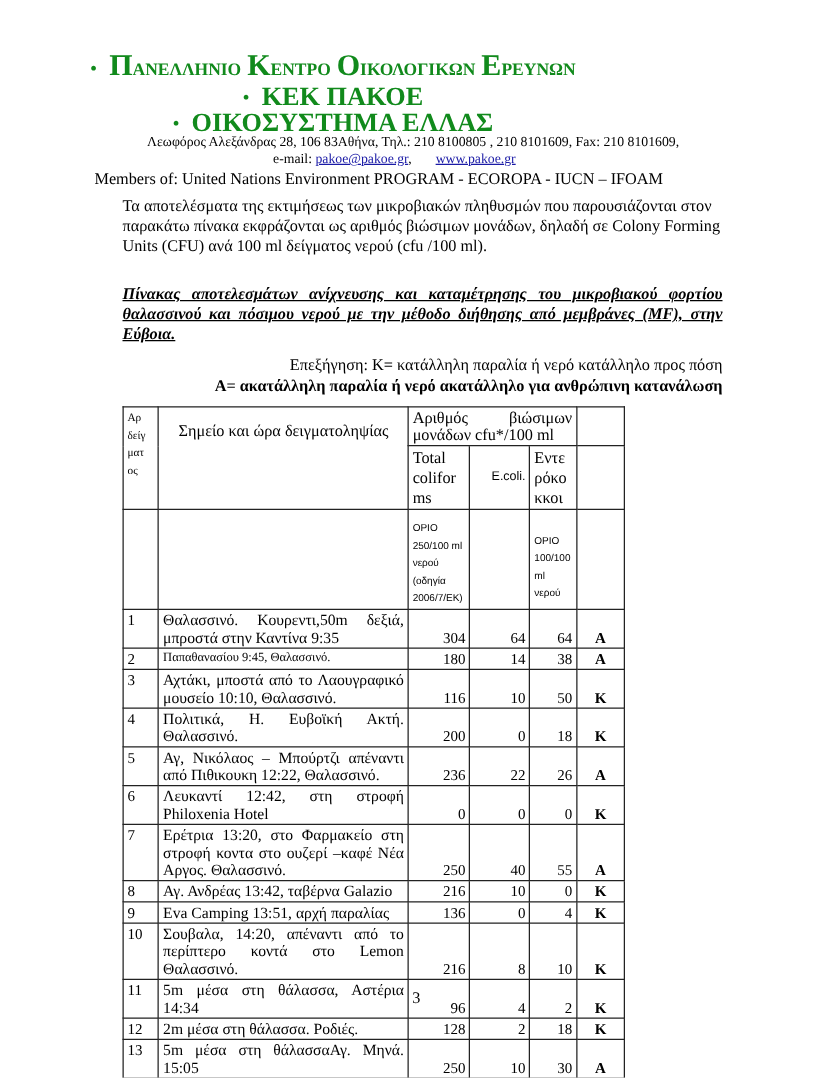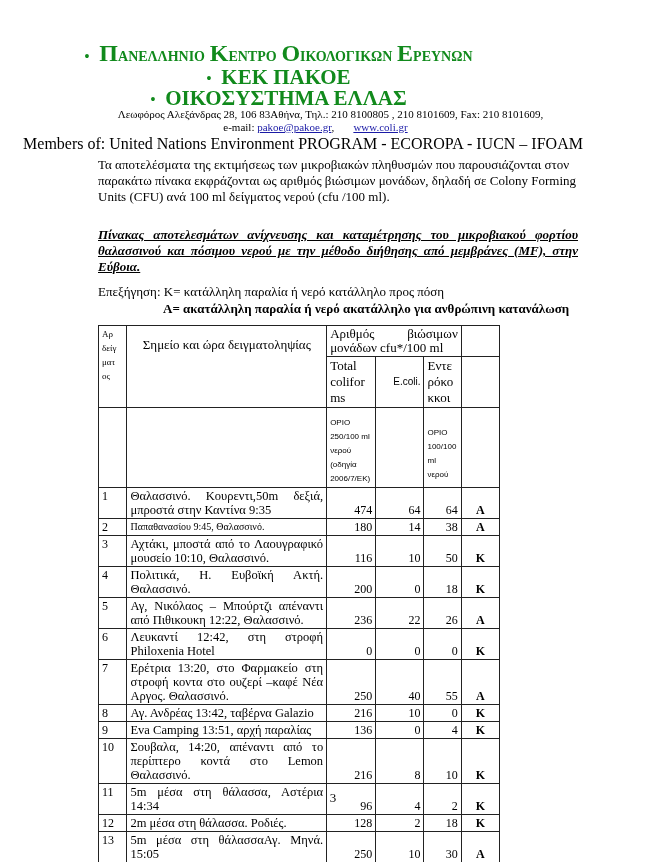--- a/index.html
+++ b/index.html
@@ -1,33 +1,33 @@
 <!DOCTYPE html>
 <html><head>
 <meta charset="utf-8">
 <style>
   html, body { margin: 0; padding: 0; background: #ffffff; }
   body { width: 666px; height: 862px; position: relative; overflow: hidden;
          font-family: "Liberation Serif", serif; color: #000; }
-  .hdr { position: absolute; left: 12px; width: 533px; text-align: center; color: #118a1c; font-weight: bold; }
+  .hdr { position: absolute; left: 0; width: 533px; text-align: center; color: #118a1c; font-weight: bold; }
   .hdr .bullet { color: #118a1c; margin-right: 10px; font-size: 14px; vertical-align: middle; }
   #h1 { top: 40px; font-size: 19px; letter-spacing: 0; }
   #h1 .big { font-size: 24px; }
   #h1 .sc { font-size: 14px; }
   #h2 { top: 65px; font-size: 21px; }
   #h3 { top: 86px; font-size: 21px; }
   .addr { position: absolute; left: 0; width: 586px; text-align: center; font-size: 11px; }
   #addr1 { top: 108px; padding-left: 75px; box-sizing: border-box; }
   #addr2 { top: 121px; padding-left: 45px; box-sizing: border-box; }
-  #addr3 { top: 135px; font-size: 16px; padding-left: 20px; box-sizing: border-box; }
+  #addr3 { top: 135px; font-size: 13px; padding-left: 20px; box-sizing: border-box; }
   a.lnk { color: #1a1aa6; text-decoration: underline; }
   .para { position: absolute; left: 98px; width: 480px; font-size: 13px; line-height: 16px; }
   #intro { top: 157px; }
   #title { top: 227px; font-weight: bold; text-decoration: underline; font-style: italic; font-size: 13px; line-height: 16px; text-align: justify; }
-  #legend { top: 283px; font-size: 13px; line-height: 17px; }
+  #legend { top: 283px; font-size: 13px; line-height: 17px; text-align: right; }
   #legend .l2 { padding-left: 65px; font-weight: bold; }
   table.t { position: absolute; left: 98px; top: 325px; width: 402px; border-collapse: collapse; font-size: 12px; }
   table.t td { border: 1px solid #222; padding: 1px 3px; vertical-align: top; line-height: 14px; }
   table.t td.num { text-align: right; vertical-align: bottom; }
   table.t td.cls { text-align: center; font-weight: bold; vertical-align: bottom; }
   table.t td.idx { vertical-align: top; }
   .tiny { font-size: 8px; line-height: 10px; font-family: "Liberation Sans", sans-serif; }
   .hdr-small { font-size: 9px; line-height: 10px; }
   .sans { font-family: "Liberation Sans", sans-serif; font-size: 10px; }
   .just { text-align: justify; }
@@ -45,21 +45,21 @@
 <div class="hdr" id="h2">
   <span class="bullet">•</span><span>ΚΕΚ ΠΑΚΟΕ</span>
 </div>
 <div class="hdr" id="h3">
   <span class="bullet">•</span><span>ΟΙΚΟΣΥΣΤΗΜΑ ΕΛΛΑΣ</span>
 </div>
 <div class="addr" id="addr1">Λεωφόρος Αλεξάνδρας 28, 106 83Αθήνα, Τηλ.: 210 8100805 , 210 8101609, Fax: 210 8101609,</div>
 <div class="addr" id="addr2">
   <span>e-mail:</span>
   <a class="lnk">pakoe@pakoe.gr</a><span>,</span>&nbsp;&nbsp;&nbsp;&nbsp;&nbsp;&nbsp;
-  <a class="lnk">www.coli.gr</a>
+  <a class="lnk">www.pakoe.gr</a>
 </div>
 <div class="addr" id="addr3">Members of:  United Nations Environment PROGRAM  -  ECOROPA  -  IUCN – IFOAM</div>
 
 <div class="para" id="intro">Τα αποτελέσματα της εκτιμήσεως των μικροβιακών πληθυσμών που παρουσιάζονται στον παρακάτω πίνακα εκφράζονται ως αριθμός βιώσιμων μονάδων, δηλαδή σε Colony Forming Units (CFU)  ανά 100 ml δείγματος νερού (cfu /100 ml).</div>
 <div class="para" id="title">Πίνακας αποτελεσμάτων ανίχνευσης και καταμέτρησης του μικροβιακού φορτίου θαλασσινού και πόσιμου νερού με την μέθοδο διήθησης από μεμβράνες (MF), στην Εύβοια.</div>
 <div class="para" id="legend">
   <div><span>Επεξήγηση:</span> <span>Κ= κατάλληλη παραλία ή νερό κατάλληλο προς πόση</span></div>
   <div class="l2">Α= ακατάλληλη παραλία ή νερό ακατάλληλο για ανθρώπινη κατανάλωση</div>
 </div>
 
@@ -89,21 +89,21 @@
       <td></td>
       <td></td>
       <td class="tiny" style="padding-top:8px;">ΟΡΙΟ 250/100 ml νερού (οδηγία 2006/7/ΕΚ)</td>
       <td></td>
       <td class="tiny" style="padding-top:18px;">ΟΡΙΟ 100/100 ml νερού</td>
       <td></td>
     </tr>
   <tr>
         <td class="idx">1</td>
         <td class="just" style="font-size: 12.5px;">Θαλασσινό. Κουρεντι,50m δεξιά, μπροστά στην Καντίνα 9:35</td>
-        <td class="num">474</td>
+        <td class="num">304</td>
         <td class="num">64</td>
         <td class="num">64</td>
         <td class="cls">Α</td>
       </tr>
       <tr>
         <td class="idx">2</td>
         <td class="just" style="font-size: 10px; margin-top: 32px;">Παπαθανασίου 9:45, Θαλασσινό.</td>
         <td class="num">180</td>
         <td class="num">14</td>
         <td class="num">38</td>

